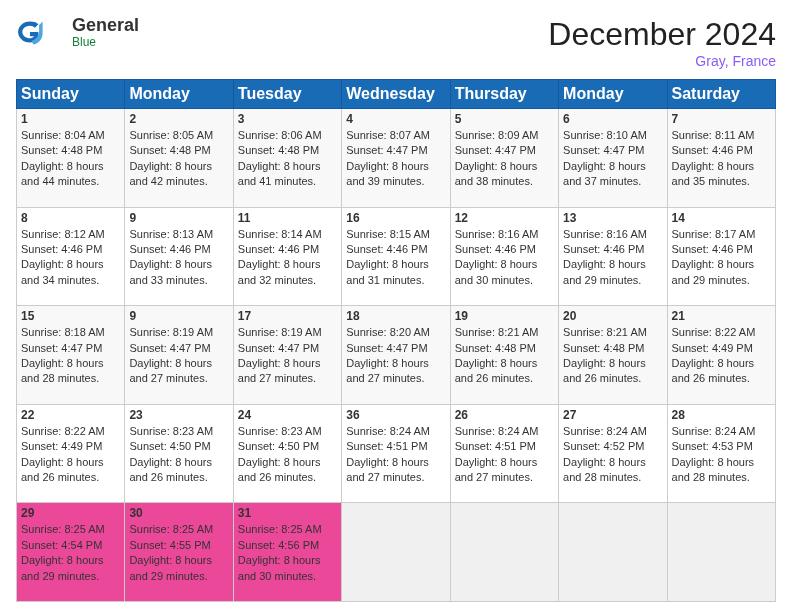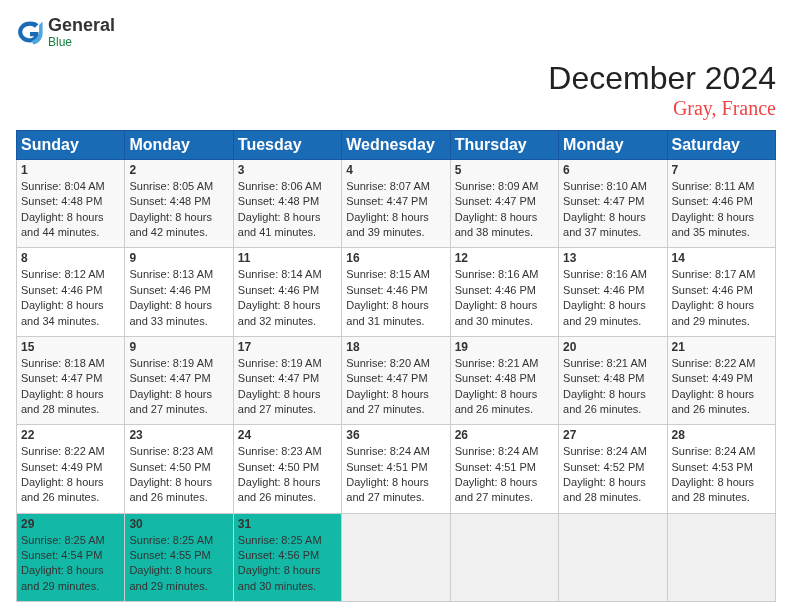--- a/index.html
+++ b/index.html
@@ -19,20 +19,21 @@
     }
     .header {
       display: flex;
       justify-content: space-between;
       align-items: flex-start;
       margin-bottom: 10px;
     }
     .logo {
       display: flex;
       align-items: center;
+      gap: 24px;
     }
     .logo-text {
       display: flex;
       flex-direction: column;
       line-height: 1.1;
     }
     .logo-general {
       font-size: 18px;
       font-weight: bold;
       color: #333;
@@ -47,26 +48,24 @@
       height: 28px;
       margin-right: 4px;
     }
     .title-section {
       text-align: right;
     }
     .month-title {
       font-size: 32px;
       font-weight: normal;
       color: #222;
-      margin-top: 44px;
     }
     .location {
-      font-size: 20px;
-      color: #ef4444;
-      font-family: Liberation Serif, serif;
+      font-size: 14px;
+      color: #8b5cf6;
     }
     .calendar {
       flex: 1;
       border-collapse: collapse;
       width: 100%;
       table-layout: fixed;
     }
     .calendar thead th {
       background-color: #1a6bb5;
       color: #fff;
@@ -82,21 +81,21 @@
       padding: 3px 4px;
       font-size: 9.5px;
       color: #333;
       background: #fff;
       height: 86px;
     }
     .calendar tbody tr:nth-child(odd) td {
       background: #f8f8f8;
     }
     .calendar tbody tr:last-child td {
-      background: #14b8a6;
+      background: #ec4899;
     }
     .day-num {
       font-size: 12px;
       font-weight: bold;
       display: block;
       margin-bottom: 2px;
     }
     .cell-text {
       font-size: 11px;
       line-height: 1.4;

